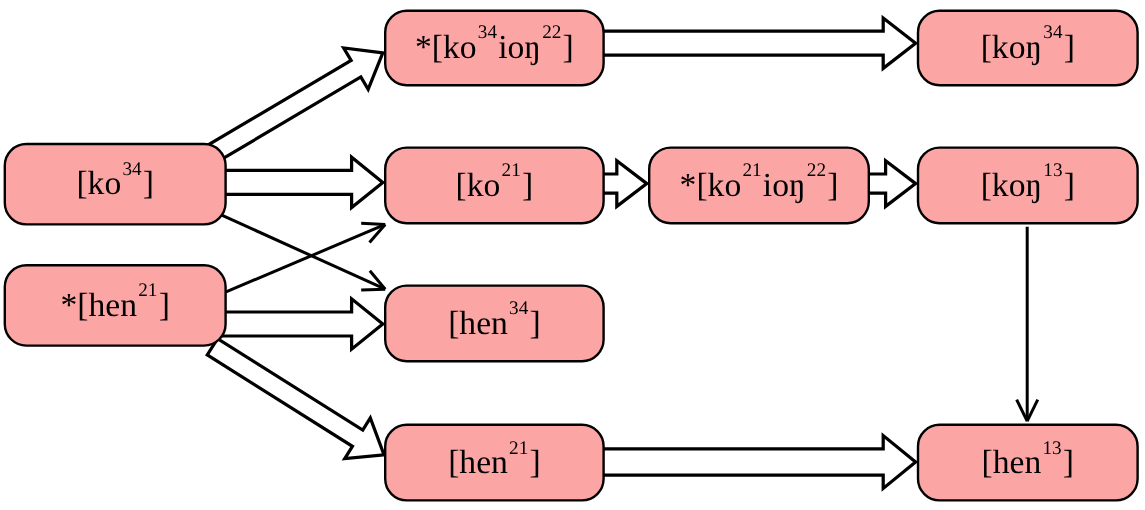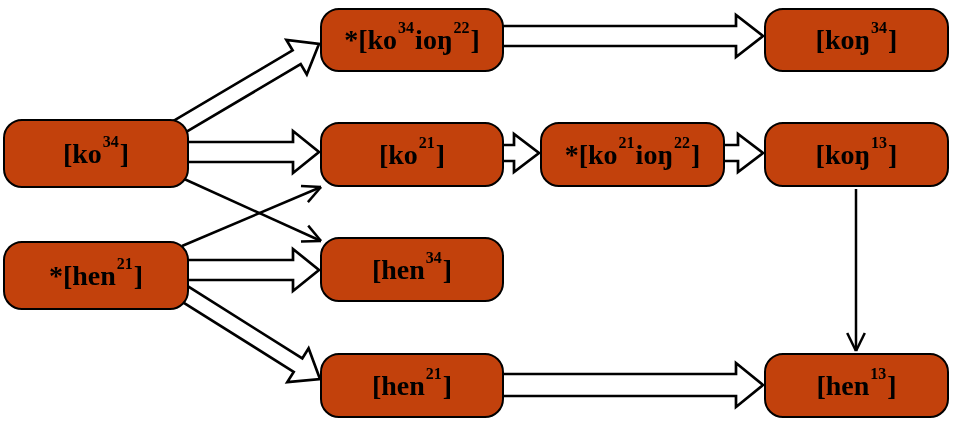--- a/index.html
+++ b/index.html
@@ -9,25 +9,25 @@
     background:#ffffff;
     font-family:"Liberation Serif","DejaVu Serif",serif;
     overflow:hidden;
   }
   #arrows{position:absolute;left:0;top:0;width:954px;height:425px;}
   .node{
     position:absolute;
     box-sizing:border-box;
     border:2.6px solid #000;
     border-radius:19px;
-    background:#c2410c;
+    background:#fca5a5;
     display:flex;
     align-items:center;
     justify-content:center;
-    font-weight:bold;
+    font-weight:normal;
     font-size:28px;
     color:#000;
     white-space:nowrap;
     line-height:1;
   }
   .node .sup{
     font-size:16px;
     position:relative;
     top:-12px;
     line-height:0;
@@ -62,21 +62,21 @@
         <line x1="856" y1="351" x2="864.8" y2="333.0" stroke="#000000" stroke-width="2.5"></line>
         <line x1="856" y1="351" x2="847.2" y2="333.0" stroke="#000000" stroke-width="2.5"></line>
       </g>
     </svg>
 
 <div class="node" style="left: 3px; top: 119px; width: 186px; height: 69px;">
       <span>[ko</span>
       <span class="sup">34</span>
       <span>]</span>
     </div>
-    <div class="node" style="left: 3px; top: 241px; width: 186px; height: 69px;">
+    <div class="node" style="left: 3px; top: 220px; width: 186px; height: 69px;">
       <span>*[hen</span>
       <span class="sup">21</span>
       <span>]</span>
     </div>
     <div class="node" style="left: 320px; top: 8px; width: 184px; height: 64px;">
       <span>*[ko</span>
       <span class="sup">34</span>
       <span>ioŋ</span>
       <span class="sup">22</span>
       <span>]</span>

